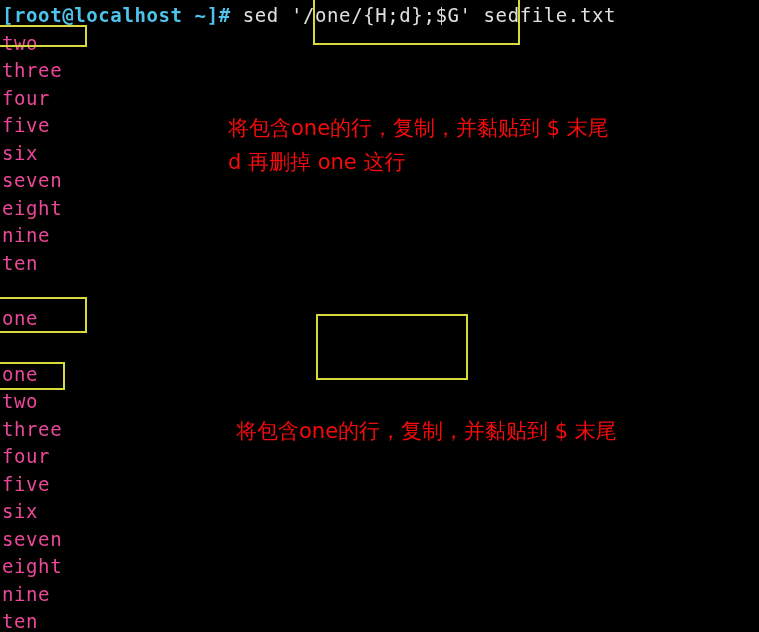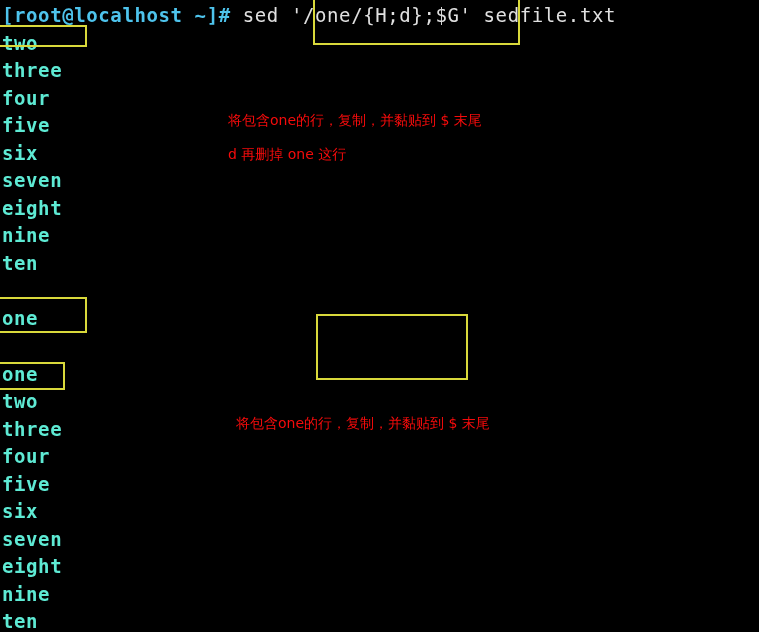--- a/index.html
+++ b/index.html
@@ -27,38 +27,38 @@
   }
   .prompt-user {
     color: #4ec3ec;
     font-weight: bold;
   }
   .cmd-plain {
     color: #e0e0e0;
     font-weight: normal;
   }
   .out {
-    color: #5eead4;
-    font-weight: bold;
+    color: #ec4899;
   }
   .hl-box {
     position: absolute;
     border: 2px solid #d9d93b;
     box-sizing: border-box;
     pointer-events: none;
     background: transparent;
   }
   .annot {
     position: absolute;
     color: #f50b0b;
     font-family: "DejaVu Sans", "Liberation Sans", sans-serif;
-    font-size: 14px;
+    font-size: 21px;
     line-height: 30px;
     white-space: pre;
     font-weight: normal;
+    margin-top: 8px;
   }
 </style>
 </head>
 <body>
 
 <div id="screen">
 
   <div class="term-line" style="top:2px;"><span class="prompt-user">[root@localhost ~]#</span><span class="cmd-plain"> sed </span><span class="cmd-plain">'/one/{H;d};$G'</span><span class="cmd-plain"> sedfile.txt</span></div>
 
   <div class="term-line out" style="top:30px;">two</div>

